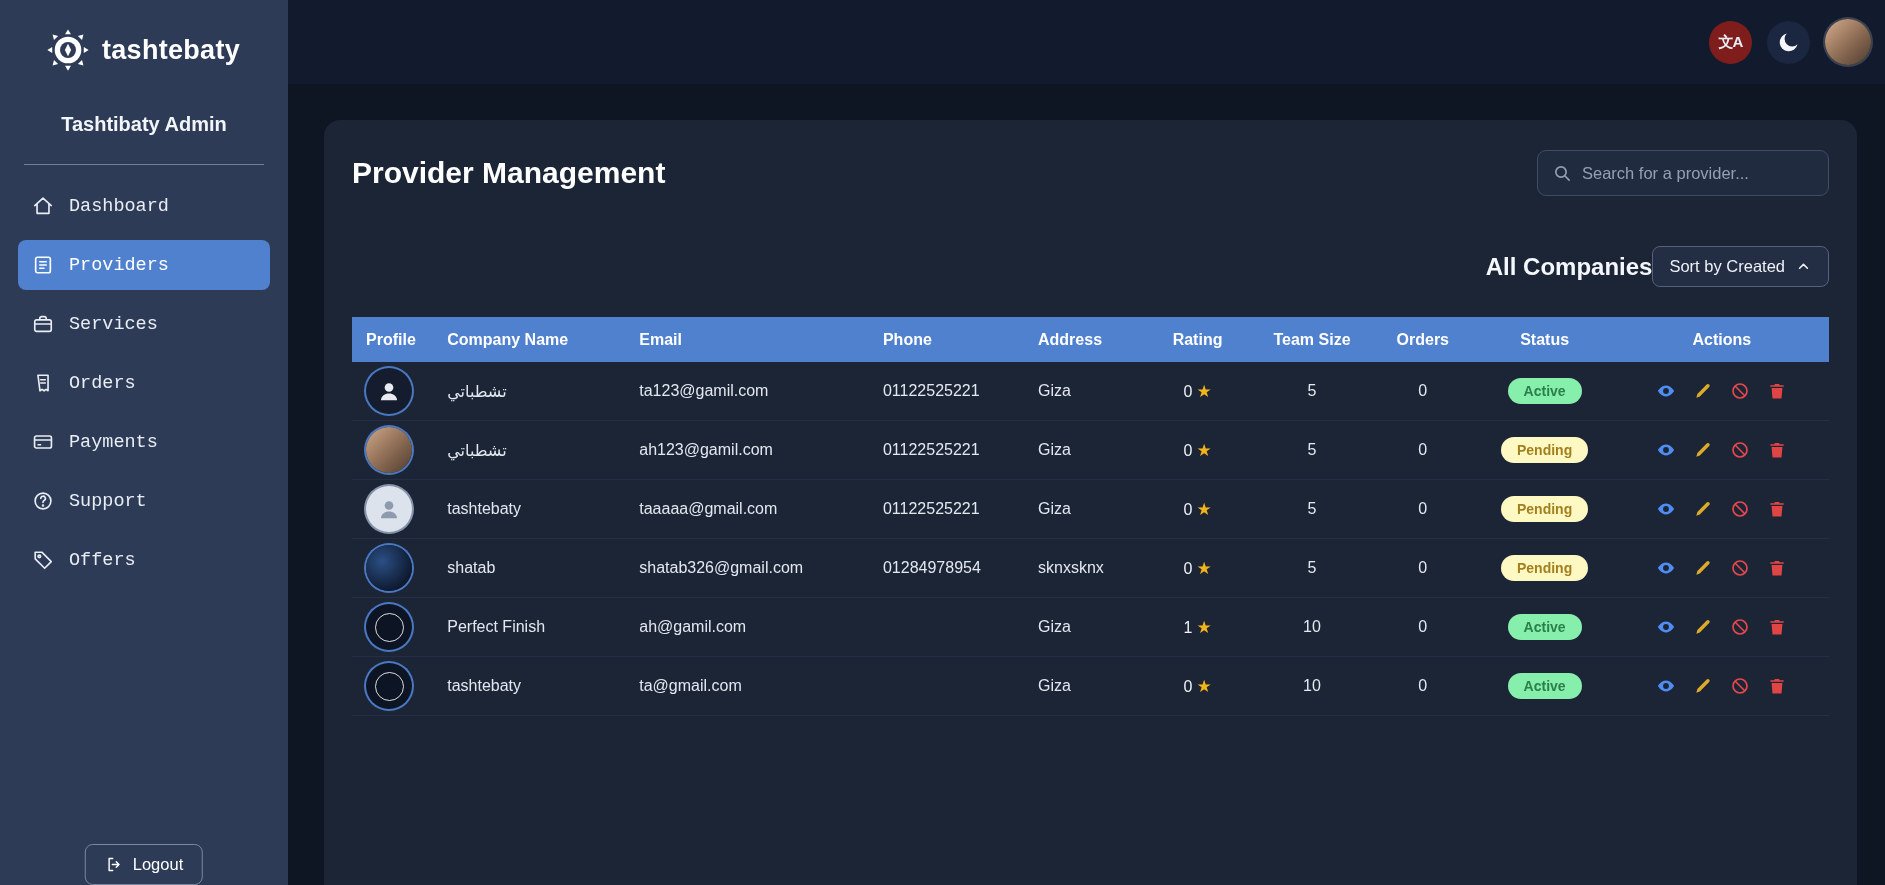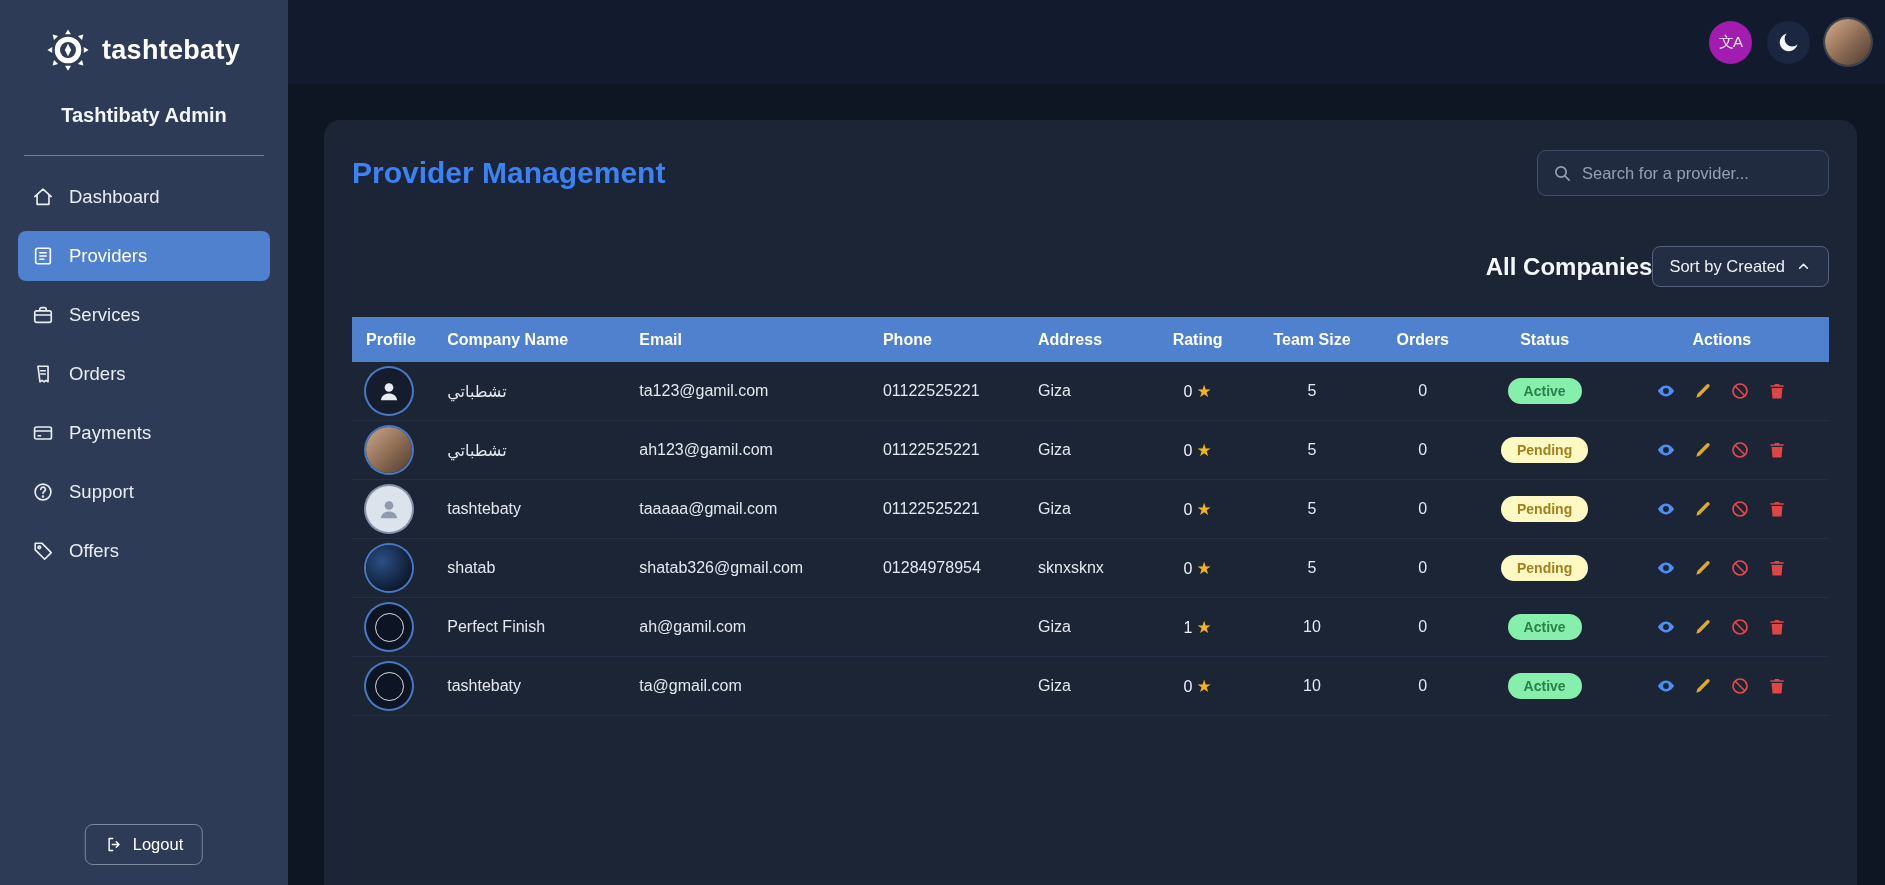--- a/index.html
+++ b/index.html
@@ -7,52 +7,52 @@
   body {
     font-family: "Liberation Sans", "DejaVu Sans", sans-serif;
     background:#0e1624; color:#e8ecf4; position:relative;
   }
 
   
   .sidebar { position:absolute; left:0; top:0; width:288px; height:885px; background:#2d3b56; z-index:5; }
   .brand { display:flex; align-items:center; gap:12px; padding:28px 0 0 46px; }
   .brand-gear { width:44px; height:44px; }
   .brand-text { font-size:27px; font-weight:700; color:#ffffff; letter-spacing:.3px; }
-  .admin-title { text-align:center; margin-top:32px; font-size:20px; font-weight:700; color:#f2f5fa; }
+  .admin-title { text-align:center; margin-top:41px; font-size:20px; font-weight:700; color:#f2f5fa; }
   .side-divider { border:none; border-top:1px solid rgba(255,255,255,.35); margin:28px 24px 12px 24px; }
   .side-menu { margin-top:16px; }
   .side-item { display:flex; align-items:center; gap:15px; height:50px; margin:9px 18px; padding:0 14px;
-               border-radius:8px; font-size:18.5px; color:#e9edf4; cursor:pointer; }
+               border-radius:8px; font-size:18.5px; color:#e9edf4; cursor:pointer;font-family:Liberation Mono, monospace; }
   .side-item.active { background:#4f81cf; color:#ffffff; }
   .side-icon { width:22px; height:22px; display:inline-flex; }
   .side-icon svg { width:22px; height:22px; }
-  .logout-btn { position:absolute; bottom:20px; left:50%; transform:translateX(-50%);
+  .logout-btn { position:absolute; bottom:0; left:50%; transform:translateX(-50%);
                 display:flex; align-items:center; gap:9px; padding:10px 19px; border:1px solid #7d879d;
                 border-radius:8px; background:transparent; color:#ffffff; font-size:16.5px; cursor:pointer;
                 font-family:inherit; }
   .logout-btn .ic { width:19px; height:19px; display:inline-flex; }
   .logout-btn svg { width:19px; height:19px; }
 
   
   .topbar { position:absolute; left:288px; right:0; top:0; height:84px; background:#121b2d;
             display:flex; align-items:center; justify-content:flex-end; gap:15px; padding-right:14px; }
   .circle-btn { width:43px; height:43px; border-radius:50%; display:flex; align-items:center;
                 justify-content:center; cursor:pointer; }
-  .translate-btn { background:#a21caf; color:#e9eef7; font-size:15px; font-weight:400; letter-spacing:-1px; }
+  .translate-btn { background:#7f1d1d; color:#e9eef7; font-size:15px; font-weight:700; letter-spacing:-1px; }
   .moon-btn { background:#1b2640; color:#f5f7fb; }
   .moon-btn svg { width:24px; height:24px; }
   .topbar-avatar { width:46px; height:46px; border-radius:50%; cursor:pointer;
                    background:linear-gradient(135deg,#caa183 10%,#8a6a52 55%,#4e3b30 100%);
                    box-shadow:0 0 0 2px rgba(255,255,255,.18); }
 
   
   .card { position:absolute; left:324px; top:120px; width:1533px; height:860px; background:#1c2536;
           border-radius:16px; padding:30px 28px; }
   .card-head { display:flex; align-items:center; justify-content:space-between; }
-  .page-title { font-size:30px; font-weight:700; color:#3b82f6; }
+  .page-title { font-size:30px; font-weight:700; color:#ffffff; }
   .search-box { display:flex; align-items:center; gap:10px; width:292px; height:46px; background:#202b40;
                 border:1px solid #3f4c66; border-radius:9px; padding:0 14px; }
   .search-box .ic { width:20px; height:20px; display:inline-flex; color:#93a0b4; }
   .search-box svg { width:20px; height:20px; }
   .search-input { flex:1; background:transparent; border:none; outline:none; color:#dfe5ef;
                   font-size:16.5px; font-family:inherit; }
   .search-input::placeholder { color:#93a0b4; }
 
   .tabs { display:flex; gap:6px; margin-top:50px; }
   .tab { padding:0 26px 12px 26px; font-size:19px; font-weight:600; color:#f2f5fa; cursor:pointer;

